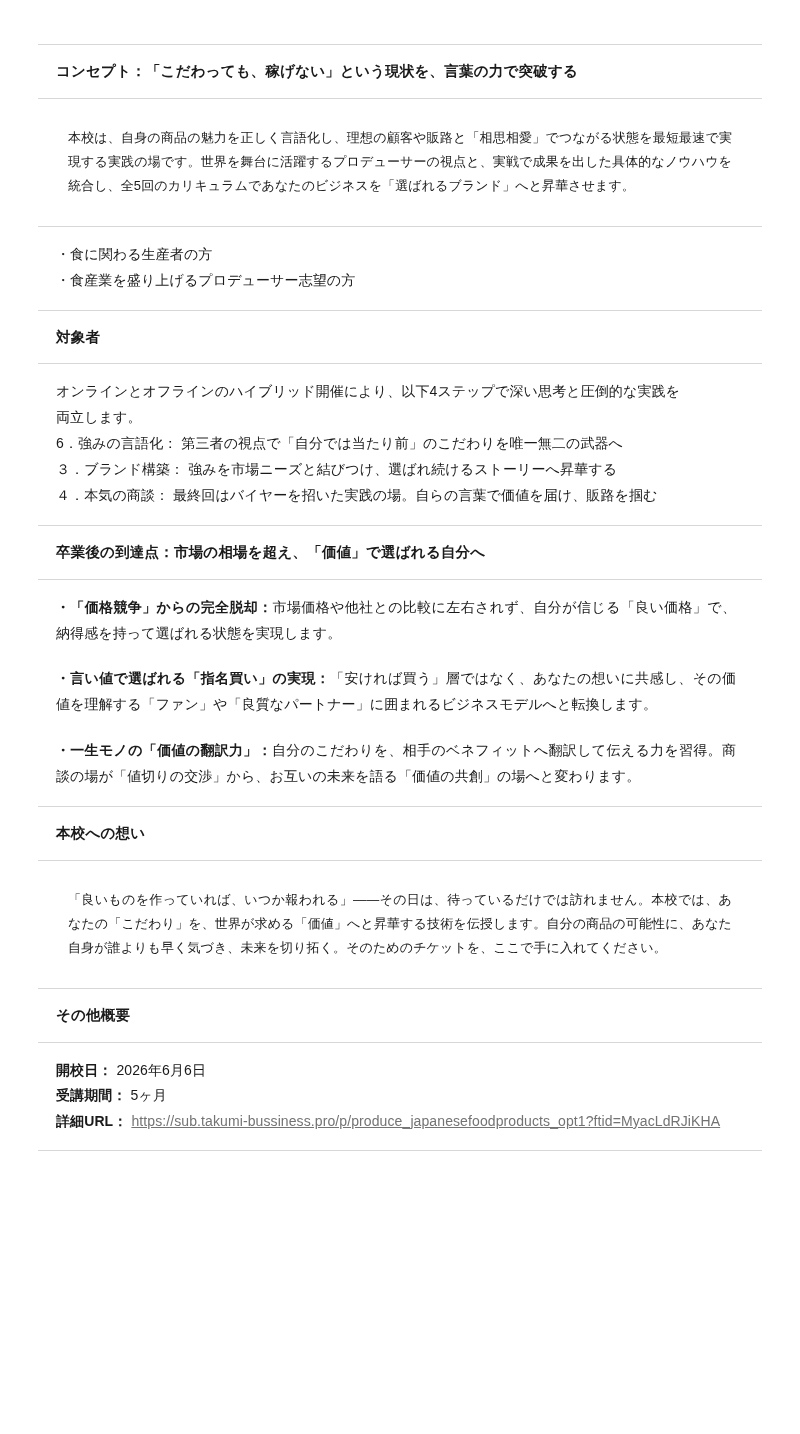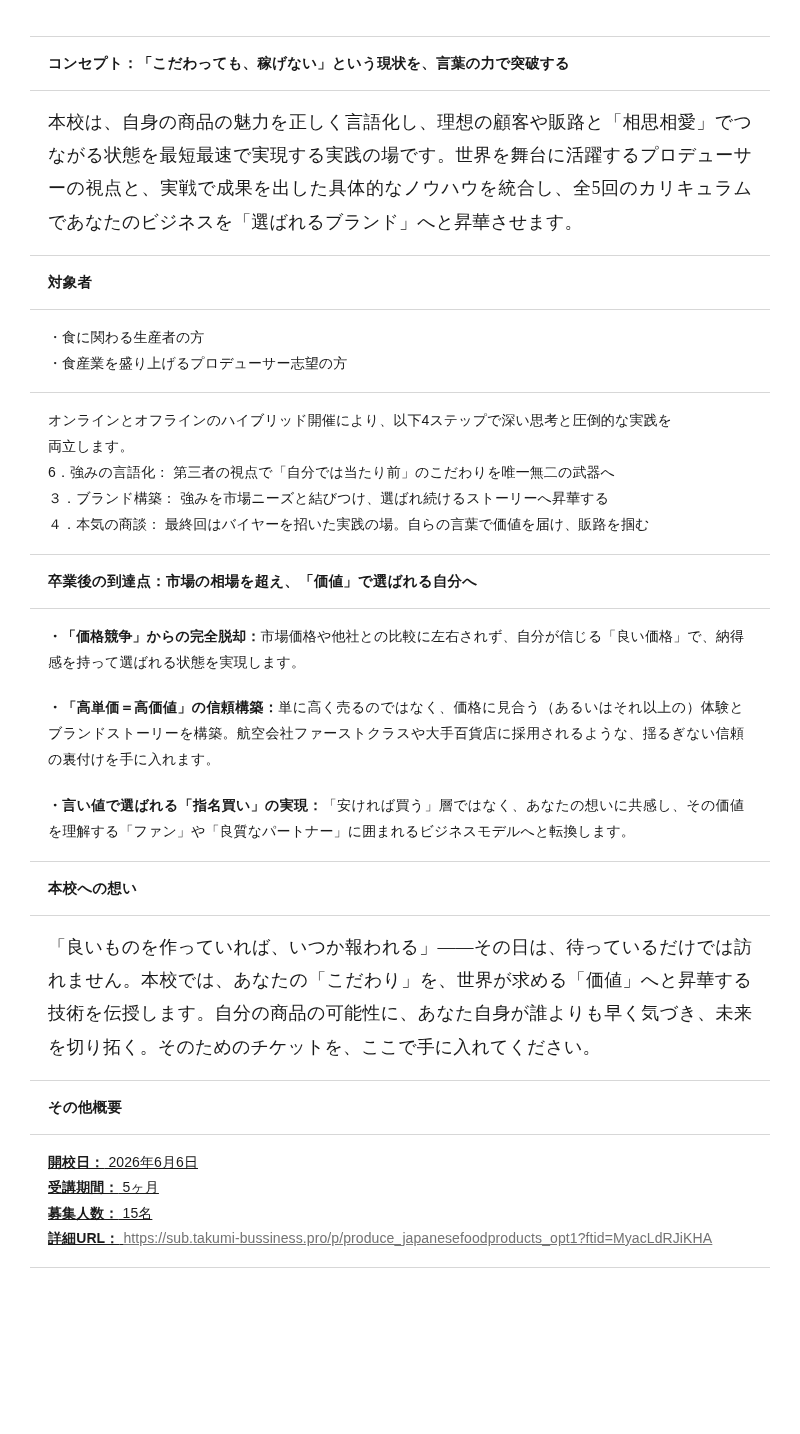--- a/index.html
+++ b/index.html
@@ -9,21 +9,21 @@
   }
   body {
     width: 800px;
     font-family: "Liberation Sans", sans-serif;
     color: #1a1a1a;
     -webkit-font-smoothing: antialiased;
   }
   .page {
     width: 800px;
     box-sizing: border-box;
-    padding: 8px;
+    padding: 16px;
     background: #ffffff;
   }
   .doc {
     margin: 28px 22px 0 22px;
     border-top: 1px solid #d7d7d7;
   }
   .row {
     border-bottom: 1px solid #d7d7d7;
     box-sizing: border-box;
   }
@@ -34,26 +34,25 @@
     padding: 15px 18px 16px 18px;
   }
   .heading {
     font-size: 14.5px;
     font-weight: bold;
     line-height: 1.5;
     letter-spacing: 0.2px;
     margin: 0;
   }
   .para {
-    font-size: 18px;
+    font-size: 13px;
     line-height: 1.85;
-    margin: 0;
+    margin: 12px;
     letter-spacing: 0.1px;
     text-align: justify;
-    font-family: Liberation Serif, serif;
   }
   .lines .line {
     font-size: 14px;
     line-height: 1.85;
     letter-spacing: 0.1px;
   }
   .bullet-block {
     margin: 0 8px 20px 0;
     font-size: 14px;
     line-height: 1.85;
@@ -63,21 +62,20 @@
   .bullet-block:last-child {
     margin-bottom: 0;
   }
   .bullet-block .lead {
     font-weight: bold;
   }
   .info .info-line {
     font-size: 14px;
     line-height: 1.82;
     letter-spacing: 0.1px;
-    text-decoration: underline;
   }
   .info .label {
     font-weight: bold;
   }
   .link {
     color: #737373;
     text-decoration: underline;
     word-break: break-all;
   }
   .spacer {
@@ -90,57 +88,56 @@
 <div class="page">
   <div class="doc">
 
     <div class="row header-row">
       <div class="heading">コンセプト：「こだわっても、稼げない」という現状を、言葉の力で突破する</div>
     </div>
     <div class="row body-row">
       <p class="para">本校は、自身の商品の魅力を正しく言語化し、理想の顧客や販路と「相思相愛」でつながる状態を最短最速で実現する実践の場です。世界を舞台に活躍するプロデューサーの視点と、実戦で成果を出した具体的なノウハウを統合し、全5回のカリキュラムであなたのビジネスを「選ばれるブランド」へと昇華させます。</p>
     </div>
 
-    <div class="row header-row">
-      <div class="heading">対象者</div>
-    </div>
     <div class="row body-row lines">
       <div class="line">・食に関わる生産者の方</div>
       <div class="line">・食産業を盛り上げるプロデューサー志望の方</div>
+    </div>
+    <div class="row header-row">
+      <div class="heading">対象者</div>
     </div>
 
     <div class="row body-row lines">
       <div class="line">オンラインとオフラインのハイブリッド開催により、以下4ステップで深い思考と圧倒的な実践を</div>
       <div class="line">両立します。</div>
       <div class="line">6．強みの言語化： 第三者の視点で「自分では当たり前」のこだわりを唯一無二の武器へ</div>
       <div class="line">３．ブランド構築： 強みを市場ニーズと結びつけ、選ばれ続けるストーリーへ昇華する</div>
       <div class="line">４．本気の商談： 最終回はバイヤーを招いた実践の場。自らの言葉で価値を届け、販路を掴む</div>
     </div>
 
     <div class="row header-row">
       <div class="heading">卒業後の到達点：市場の相場を超え、「価値」で選ばれる自分へ</div>
     </div>
     <div class="row body-row">
       <p class="bullet-block"><span class="lead">・「価格競争」からの完全脱却：</span><span>市場価格や他社との比較に左右されず、自分が信じる「良い価格」で、納得感を持って選ばれる状態を実現します。</span></p>
-      <p class="bullet-block"><span class="lead">・「高単価＝高価値」の信頼構築：</span><span>単に高く売るのではなく、価格に見合う（あるいはそれ以上の）体験とブランドストーリーを構築。航空会社ファーストクラスや大手百貨店に採用されるような、揺るぎない信頼の裏付けを手に入れます。</span></p>
       <p class="bullet-block"><span class="lead">・言い値で選ばれる「指名買い」の実現：</span><span>「安ければ買う」層ではなく、あなたの想いに共感し、その価値を理解する「ファン」や「良質なパートナー」に囲まれるビジネスモデルへと転換します。</span></p>
+      <p class="bullet-block"><span class="lead">・一生モノの「価値の翻訳力」：</span><span>自分のこだわりを、相手のベネフィットへ翻訳して伝える力を習得。商談の場が「値切りの交渉」から、お互いの未来を語る「価値の共創」の場へと変わります。</span></p>
     </div>
 
     <div class="row header-row">
       <div class="heading">本校への想い</div>
     </div>
     <div class="row body-row">
       <p class="para">「良いものを作っていれば、いつか報われる」——その日は、待っているだけでは訪れません。本校では、あなたの「こだわり」を、世界が求める「価値」へと昇華する技術を伝授します。自分の商品の可能性に、あなた自身が誰よりも早く気づき、未来を切り拓く。そのためのチケットを、ここで手に入れてください。</p>
     </div>
 
     <div class="row header-row">
       <div class="heading">その他概要</div>
     </div>
     <div class="row body-row info">
       <div class="info-line"><span class="label">開校日：</span><span> 2026年6月6日</span></div>
       <div class="info-line"><span class="label">受講期間：</span><span> 5ヶ月</span></div>
-      <div class="info-line"><span class="label">募集人数：</span><span> 15名</span></div>
       <div class="info-line"><span class="label">詳細URL：</span> <a class="link" href="#">https://sub.takumi-bussiness.pro/p/produce_japanesefoodproducts_opt1?ftid=MyacLdRJiKHA</a></div>
     </div>
 
   </div>
   <div class="spacer"></div>
 </div>
 
 </body></html>

